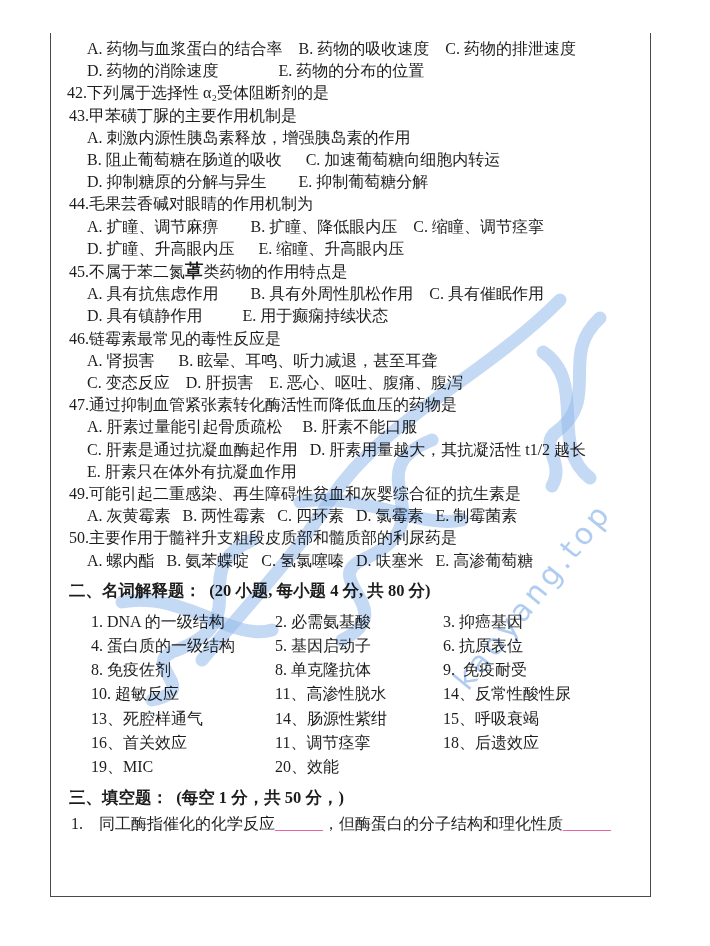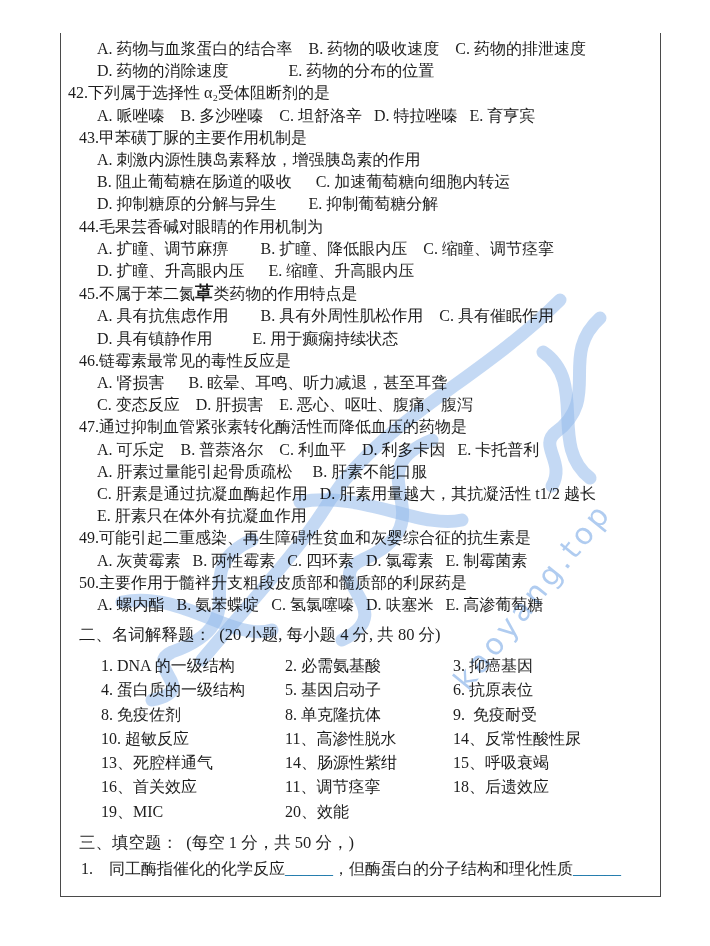--- a/index.html
+++ b/index.html
@@ -6,59 +6,59 @@
   body {
     width: 710px; height: 946px;
     background: #ffffff;
     position: relative;
     overflow: hidden;
     font-family: "Liberation Serif", "DejaVu Serif", serif;
     color: #1d1d1d;
   }
   .frame {
     position: absolute;
-    left: 60px; top: 33px;
+    left: 50px; top: 33px;
     width: 601px; height: 864px;
     box-sizing: border-box;
     border-left: 1.5px solid #4a4a4a;
     border-right: 1.5px solid #4a4a4a;
     border-bottom: 1.5px solid #4a4a4a;
     padding-top: 5px;
     overflow: hidden;
   }
   .line {
     font-size: 16px;
     line-height: 22.2px;
     white-space: pre;
   }
   .line.q   { padding-left: 18px; }
-  .line.q0  { padding-left: 7px;  }
+  .line.q0  { padding-left: 7px; margin-left: 9px;  }
   .line.opt { padding-left: 36px; }
   .big { font-weight: bold; font-size: 18.5px; line-height: 22.2px; }
   .sec-heading {
-    font-weight: normal;
+    font-weight: bold;
     font-size: 16.5px;
     line-height: 22px;
     padding-left: 18px;
     white-space: pre;
     margin-top: 8px;
   }
   .terms { margin-top: 8px; padding-left: 40px; }
   .trow { line-height: 24.2px; font-size: 16px; white-space: pre; }
   .tcell { display: inline-block; white-space: pre; vertical-align: top; }
   .tcell:nth-child(1) { width: 184px; }
   .tcell:nth-child(2) { width: 168px; }
   .fill {
     margin-top: 4px;
     padding-left: 20px;
     font-size: 16px;
     line-height: 22px;
     white-space: pre;
   }
-  .blank { color: #0369a1; }
+  .blank { color: #ec4899; }
   .watermark {
     position: absolute;
     left: 0; top: 0;
     width: 710px; height: 946px;
     pointer-events: none;
     mix-blend-mode: multiply;
   }
   .wm-site-text {
     font-family: "DejaVu Sans", sans-serif;
     font-size: 30px;
@@ -67,36 +67,34 @@
   }
 </style>
 </head>
 <body>
 
 <div class="frame">
   <div>
       <div class="line opt"><span>A. 药物与血浆蛋白的结合率    B. 药物的吸收速度    C. 药物的排泄速度</span></div>
       <div class="line opt"><span>D. 药物的消除速度               E. 药物的分布的位置</span></div>
       <div class="line q0"><span>42.下列属于选择性 α₂受体阻断剂的是</span></div>
-      <div class="line opt"><span>A. 哌唑嗪    B. 多沙唑嗪    C. 坦舒洛辛   D. 特拉唑嗪   E. 育亨宾</span></div>
       <div class="line q"><span>43.甲苯磺丁脲的主要作用机制是</span></div>
       <div class="line opt"><span>A. 刺激内源性胰岛素释放，增强胰岛素的作用</span></div>
       <div class="line opt"><span>B. 阻止葡萄糖在肠道的吸收      C. 加速葡萄糖向细胞内转运</span></div>
       <div class="line opt"><span>D. 抑制糖原的分解与异生        E. 抑制葡萄糖分解</span></div>
       <div class="line q"><span>44.毛果芸香碱对眼睛的作用机制为</span></div>
       <div class="line opt"><span>A. 扩瞳、调节麻痹        B. 扩瞳、降低眼内压    C. 缩瞳、调节痉挛</span></div>
       <div class="line opt"><span>D. 扩瞳、升高眼内压      E. 缩瞳、升高眼内压</span></div>
       <div class="line q"><span>45.不属于苯二氮</span><span class="big">䓬</span><span>类药物的作用特点是</span></div>
       <div class="line opt"><span>A. 具有抗焦虑作用        B. 具有外周性肌松作用    C. 具有催眠作用</span></div>
       <div class="line opt"><span>D. 具有镇静作用          E. 用于癫痫持续状态</span></div>
       <div class="line q"><span>46.链霉素最常见的毒性反应是</span></div>
       <div class="line opt"><span>A. 肾损害      B. 眩晕、耳鸣、听力减退，甚至耳聋</span></div>
       <div class="line opt"><span>C. 变态反应    D. 肝损害    E. 恶心、呕吐、腹痛、腹泻</span></div>
       <div class="line q"><span>47.通过抑制血管紧张素转化酶活性而降低血压的药物是</span></div>
-      <div class="line opt"><span>A. 可乐定    B. 普萘洛尔    C. 利血平    D. 利多卡因   E. 卡托普利</span></div>
       <div class="line opt"><span>A. 肝素过量能引起骨质疏松     B. 肝素不能口服</span></div>
       <div class="line opt"><span>C. 肝素是通过抗凝血酶起作用   D. 肝素用量越大，其抗凝活性 t1/2 越长</span></div>
       <div class="line opt"><span>E. 肝素只在体外有抗凝血作用</span></div>
       <div class="line q"><span>49.可能引起二重感染、再生障碍性贫血和灰婴综合征的抗生素是</span></div>
       <div class="line opt"><span>A. 灰黄霉素   B. 两性霉素   C. 四环素   D. 氯霉素   E. 制霉菌素</span></div>
       <div class="line q"><span>50.主要作用于髓袢升支粗段皮质部和髓质部的利尿药是</span></div>
       <div class="line opt"><span>A. 螺内酯   B. 氨苯蝶啶   C. 氢氯噻嗪   D. 呋塞米   E. 高渗葡萄糖</span></div>
     </div>
 
   <div class="sec-heading">二、名词解释题：  (20 小题, 每小题 4 分, 共 80 分)</div>

